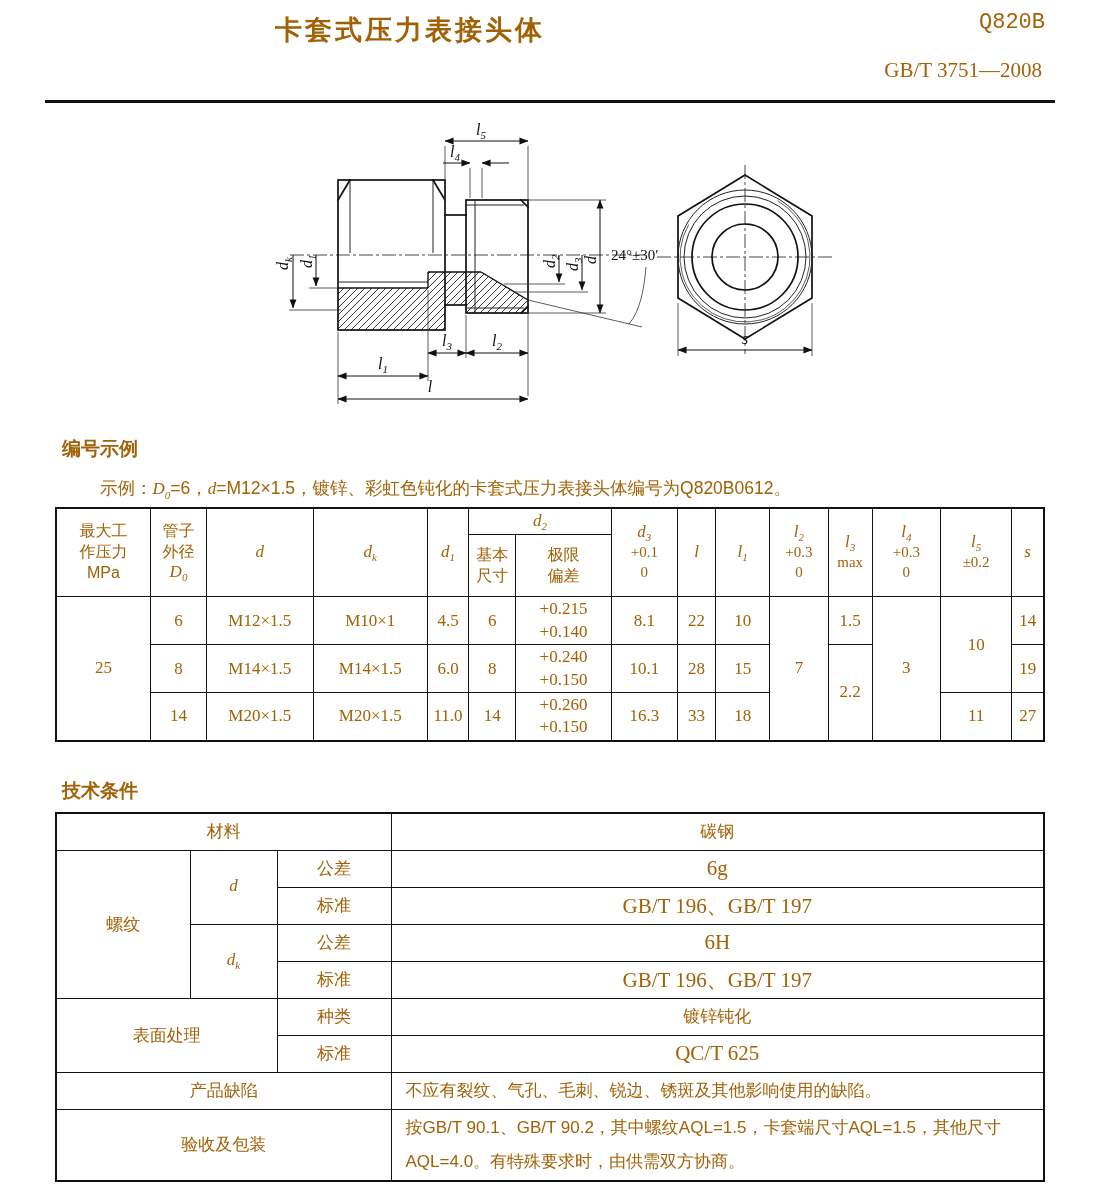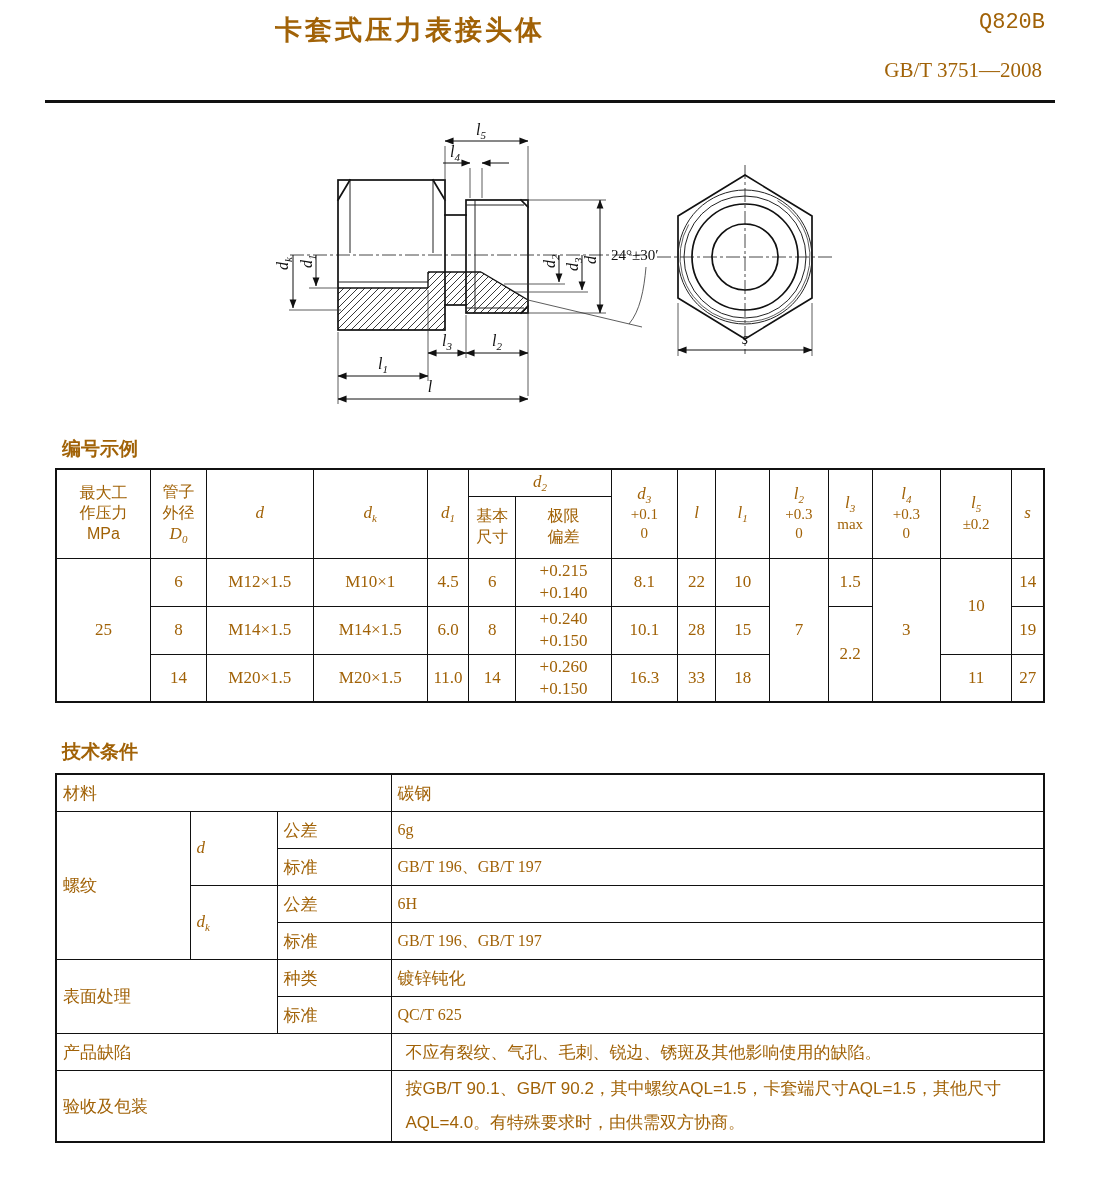--- a/index.html
+++ b/index.html
@@ -34,23 +34,23 @@
   .spec{margin:6px 12px 0 55px;width:990px;border:2.5px solid #111;}
   .spec th,.spec td{border:1.6px solid #111;text-align:center;vertical-align:middle;
         padding:1px 2px;font-weight:normal;}
   .spec th{font-size:16px;}
   .spec td{font-family:"Liberation Serif",serif;font-size:17px;}
   .spec tr.hr1{height:27px;} .spec tr.hr2{height:62px;} .spec tr.dr{height:48px;}
   .lines{white-space:pre-line;line-height:1.3;}
   .tol{font-family:"Liberation Serif",serif;font-size:15px;}
   .var i{font-size:17px;} .var sub{font-family:"Liberation Serif",serif;font-style:italic;font-size:11px;}
   .tech{margin:8px 0 0 55px;width:990px;border:2.5px solid #111;}
-  .tech td{border:1.6px solid #111;vertical-align:middle;
+  .tech td{border:1.6px solid #111;text-align:center;vertical-align:middle;
         height:34px;font-size:17px;padding:1px 6px;}
-  .tech td.lat{font-family:"Liberation Serif",serif;font-size:16px;}
+  .tech td.lat{font-family:"Liberation Serif",serif;font-size:21px;}
   .tech td.left{text-align:left;padding-left:14px;}
   .tech tr.tall{height:66px;}
   .tech td.left.tall2{line-height:2.0;font-size:17px;}
 </style>
 </head>
 <body>
 
 <div class="page">
 
   
@@ -165,20 +165,23 @@
 
       <line class="xline" x1="633" y1="185" x2="633" y2="238"></line>
       <line class="xline" x1="767" y1="185" x2="767" y2="238"></line>
       <line class="dim" x1="633" y1="232" x2="767" y2="232" marker-start="url(#arr)" marker-end="url(#arr)"></line>
       <text class="lbl" x="700" y="226" text-anchor="middle"><tspan>s</tspan><tspan class="sb" dy="4"></tspan></text>
     </g>
   </svg>
 
   
   <div class="h-sec">编号示例</div>
+  <div class="example-line">
+    <span>示例：</span><span class="var"><i>D</i><sub>0</sub></span><span>=6，</span><span class="var"><i>d</i><sub></sub></span><span>=M12×1.5，镀锌、彩虹色钝化的卡套式压力表接头体编号为Q820B0612。</span>
+  </div>
 
   
 
   
   <table class="spec">
     <colgroup>
       <col style="width:94px">
         <col style="width:56px">
         <col style="width:106px">
         <col style="width:114px">

